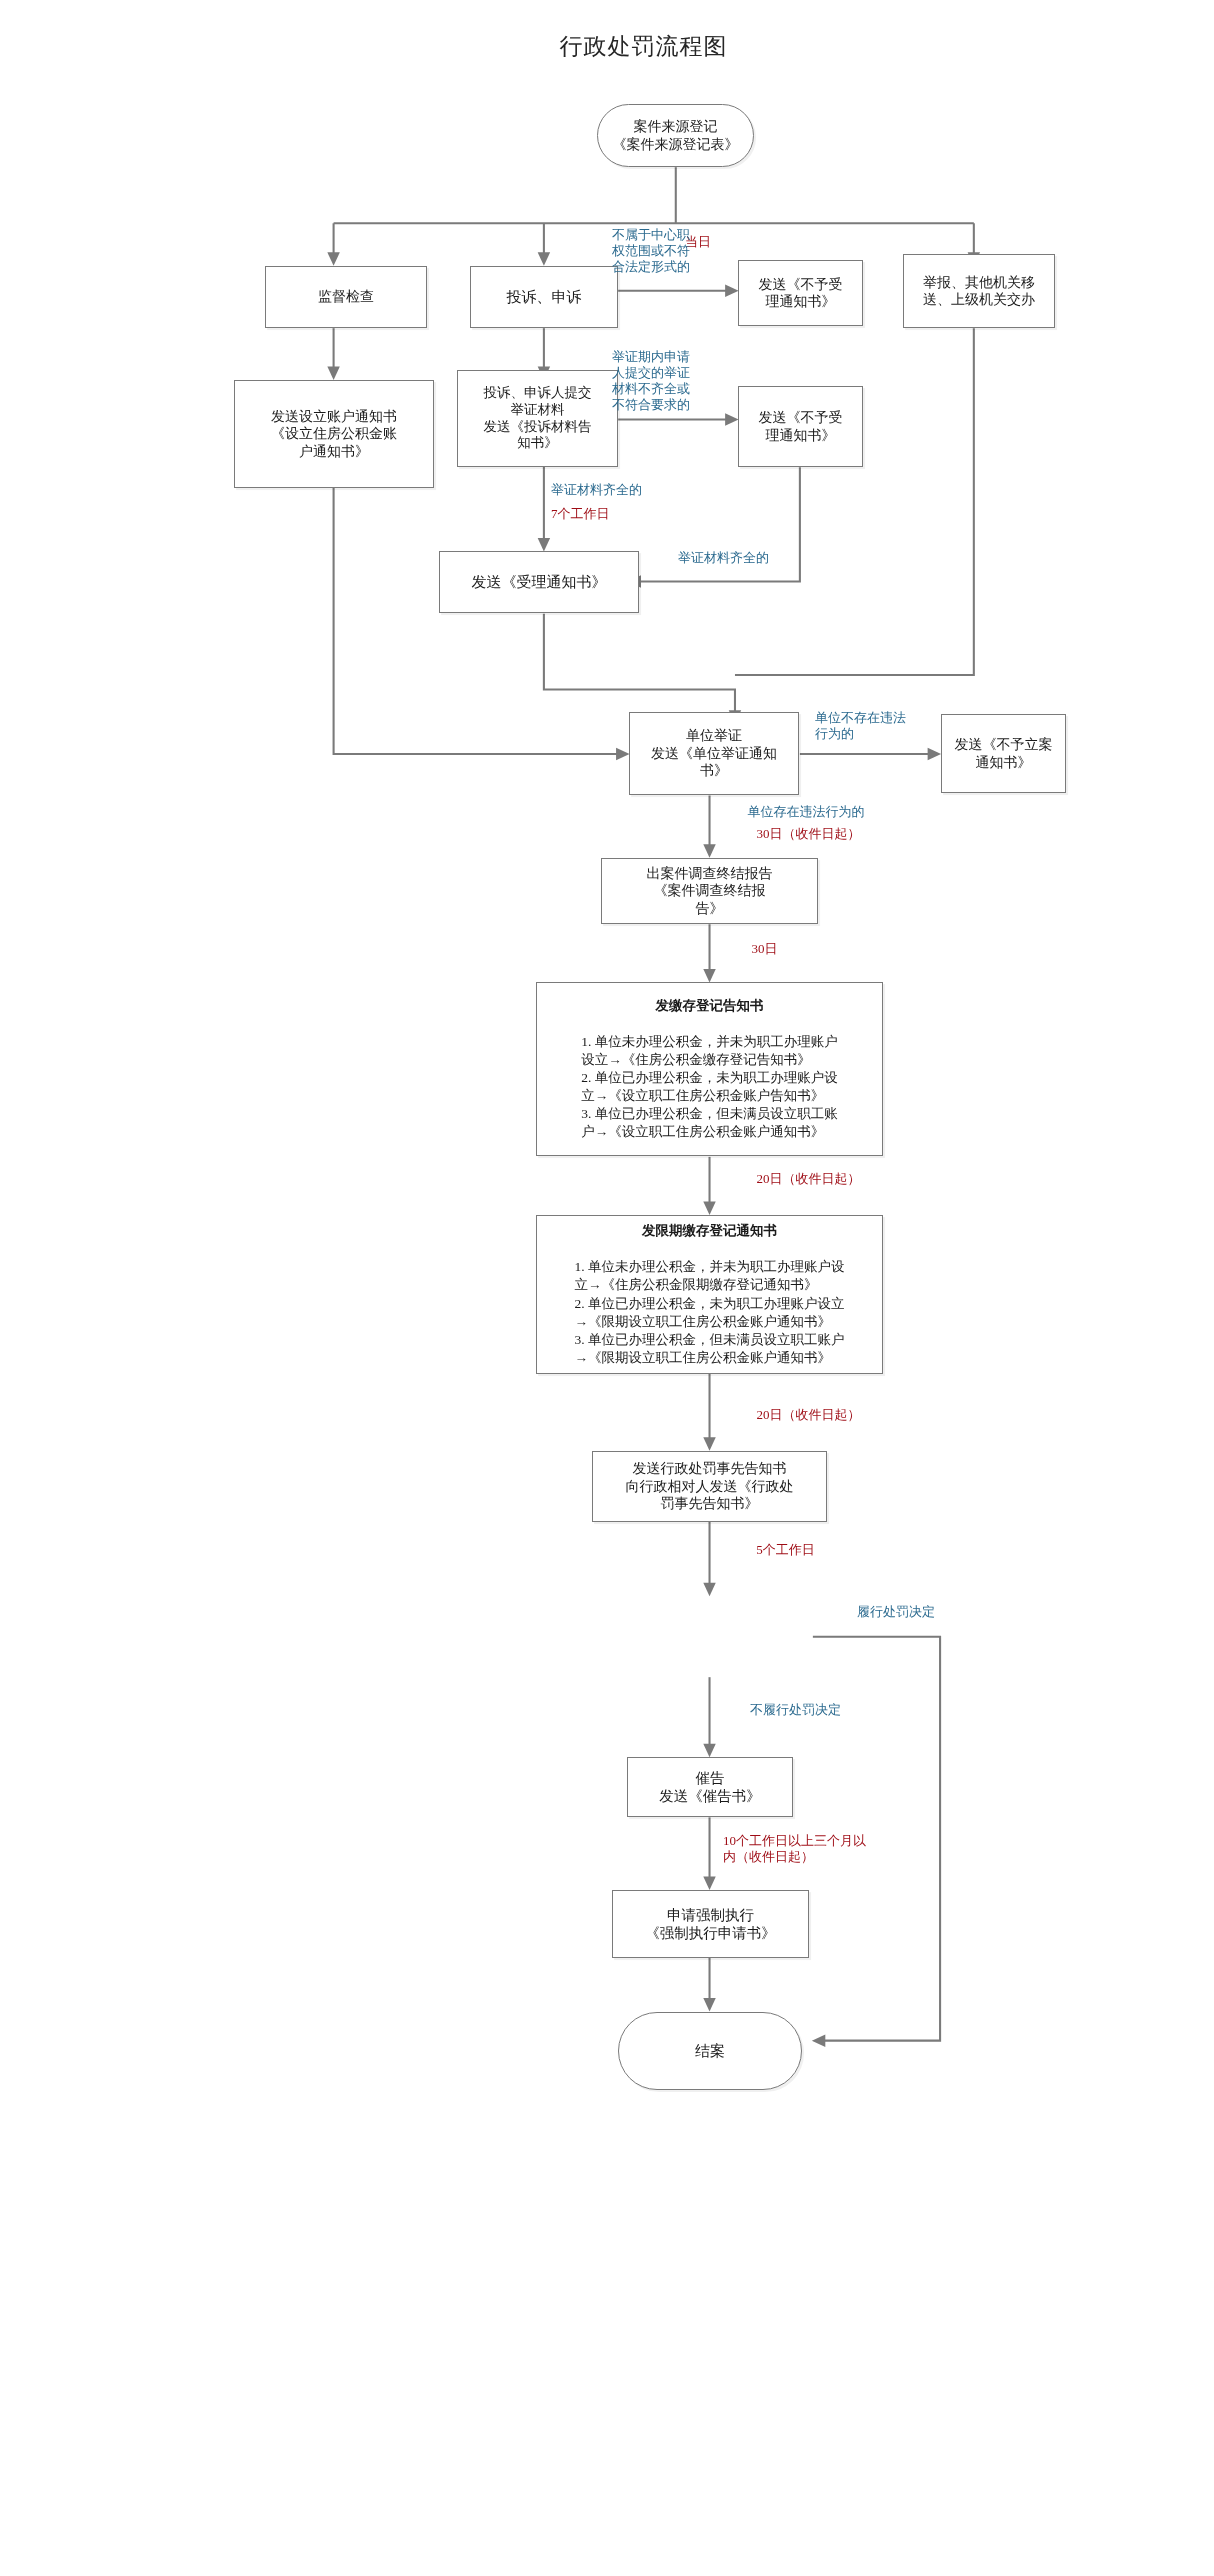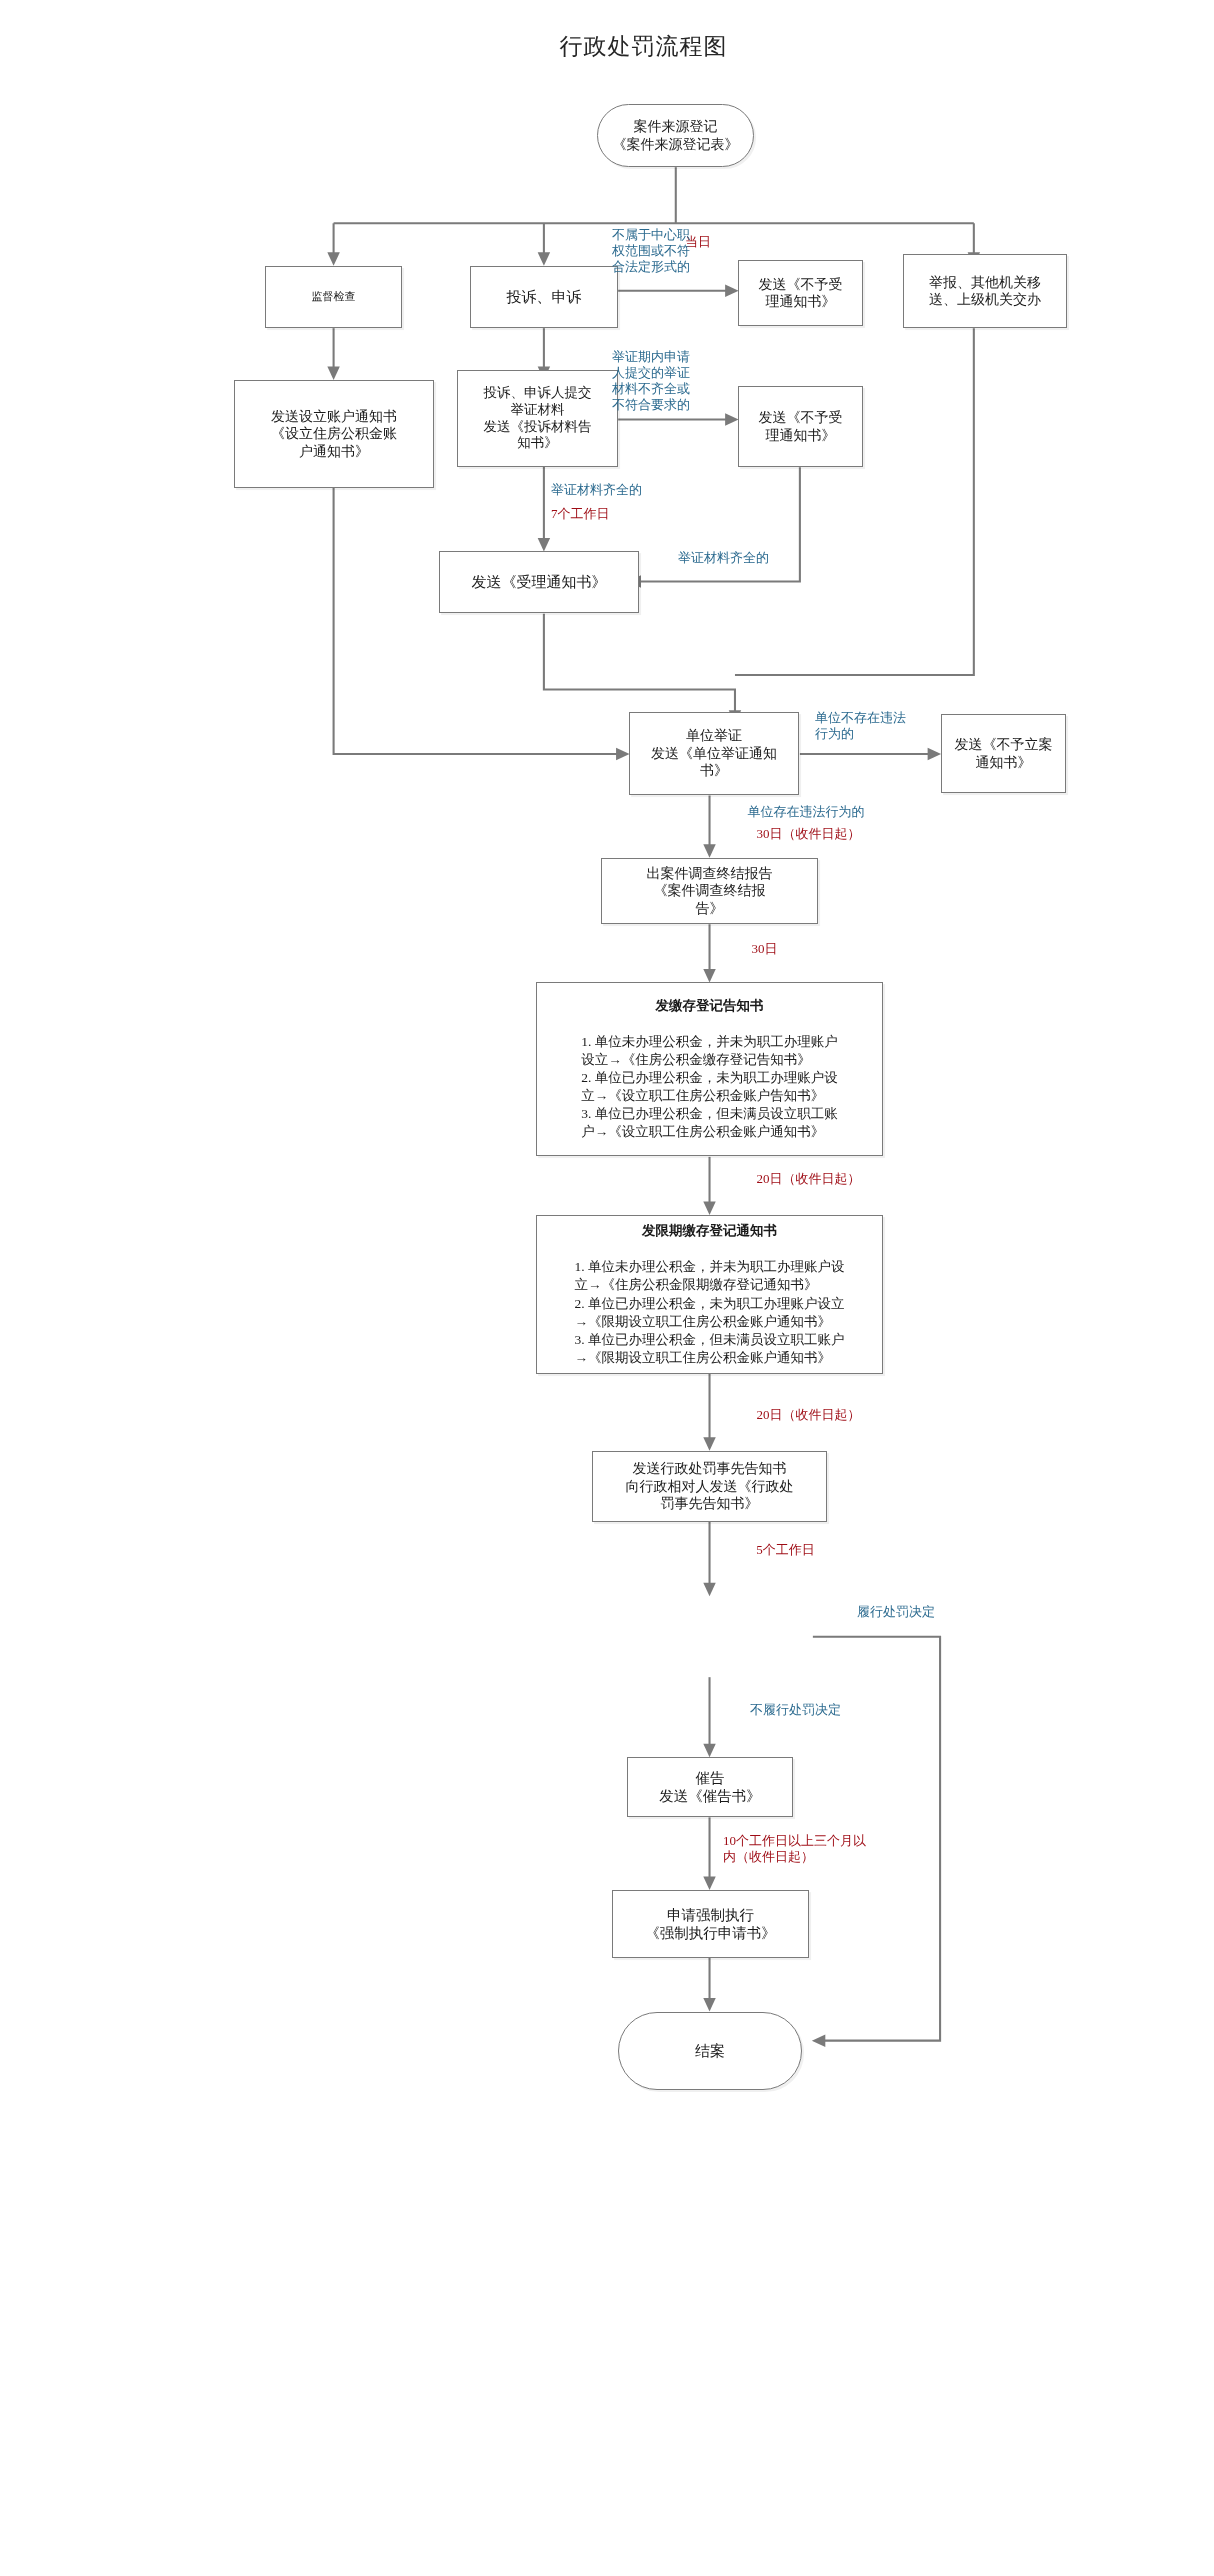--- a/index.html
+++ b/index.html
@@ -116,34 +116,34 @@
 
     <path d="M1565,3152 L1810,3152 L1810,3930 L1585,3930"></path>
     <polygon class="ah" points="1563,3930 1589,3918 1589,3942"></polygon>
   </svg>
 
   <div class="node term" style="left:597px;top:104px;width:157px;height:63px;font-size:14px;">
     <span class="txt">案件来源登记
 《案件来源登记表》</span>
   </div>
 
-  <div class="node" style="left:265px;top:266px;width:137px;height:62px;font-size:11px;">
+  <div class="node" style="left:265px;top:266px;width:162px;height:62px;font-size:14px;">
     <span class="txt">监督检查</span>
   </div>
 
   <div class="node" style="left:470px;top:266px;width:148px;height:62px;font-size:15px;">
     <span class="txt">投诉、申诉</span>
   </div>
 
   <div class="node" style="left:738px;top:260px;width:125px;height:66px;font-size:14px;">
     <span class="txt">发送《不予受
 理通知书》</span>
   </div>
 
-  <div class="node" style="left:903px;top:254px;width:164px;height:74px;font-size:14px;">
+  <div class="node" style="left:903px;top:254px;width:152px;height:74px;font-size:14px;">
     <span class="txt">举报、其他机关移
 送、上级机关交办</span>
   </div>
 
   <div class="node" style="left:234px;top:380px;width:200px;height:108px;font-size:14px;">
     <span class="txt">发送设立账户通知书
 《设立住房公积金账
 户通知书》</span>
   </div>
 

